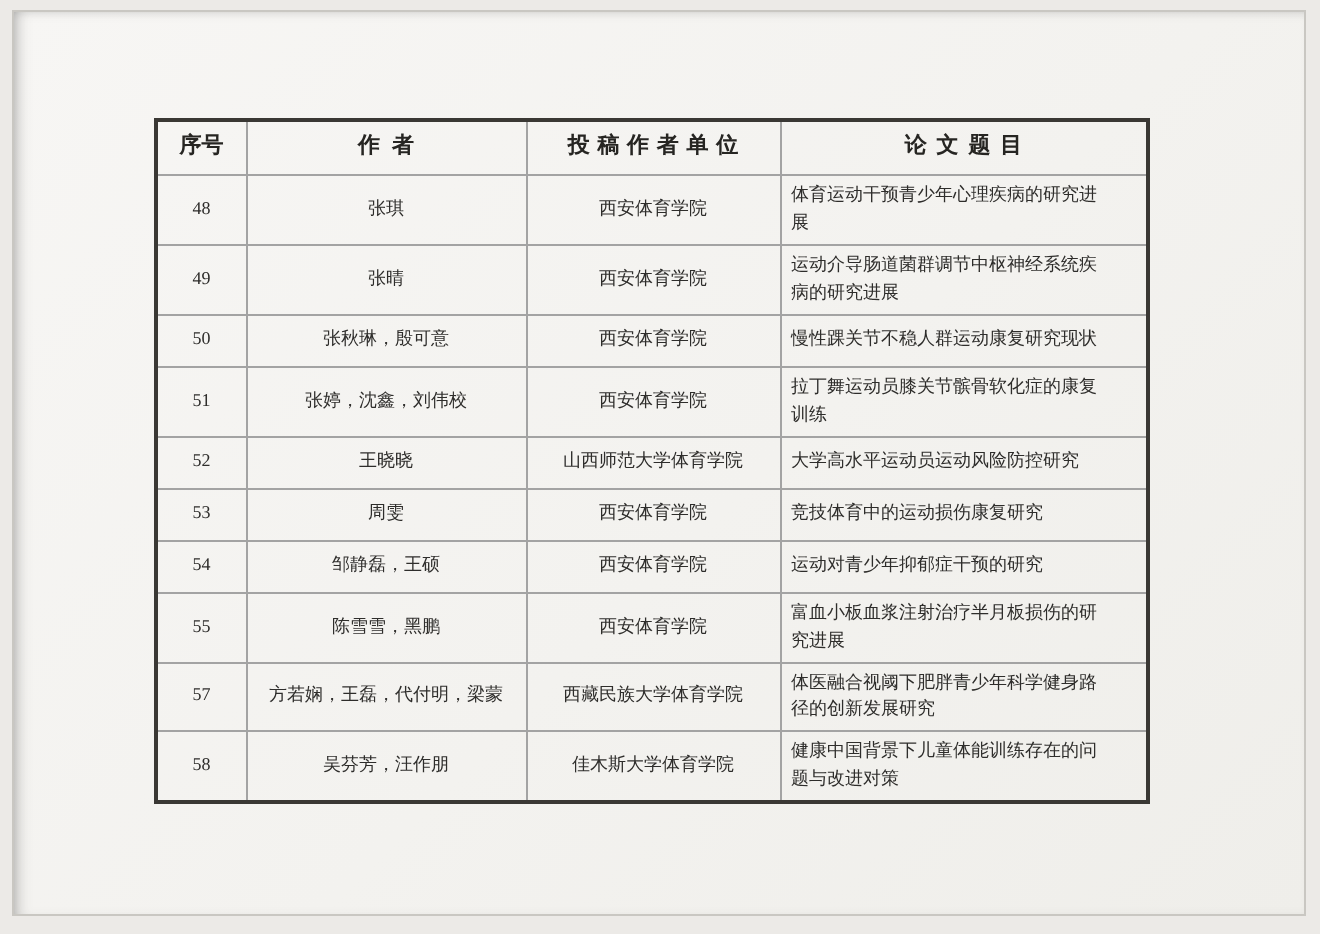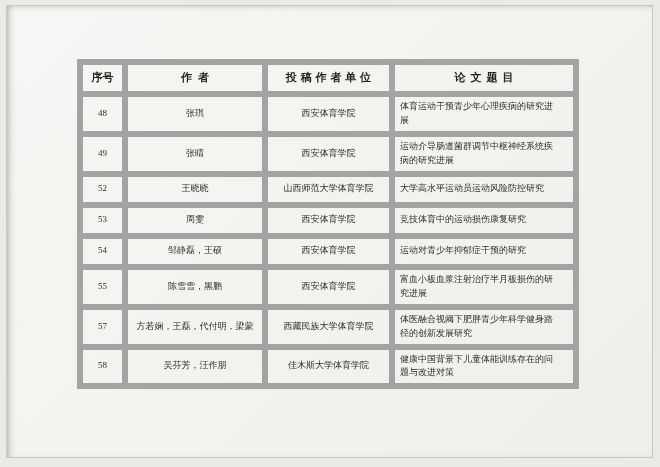--- a/index.html
+++ b/index.html
@@ -28,21 +28,21 @@
     width: 496px;
     border-collapse: collapse;
     table-layout: fixed;
     color: #2e2d2b;
   }
   table.papers col.c-no   { width: 45px; }
   table.papers col.c-auth { width: 140px; }
   table.papers col.c-unit { width: 127px; }
   table.papers col.c-title{ width: 184px; }
   table.papers th, table.papers td {
-    border: 6px solid #a3a3a3;
+    border: 1px solid #a3a3a3;
     padding: 3px 4px;
     font-size: 9px;
     line-height: 1.55;
     text-align: center;
     vertical-align: middle;
     overflow: hidden;
     margin-left: 48px;
   }
   table.papers { border: 2px solid #3a3834; }
   table.papers thead th {
@@ -98,20 +98,32 @@
           <td>西安体育学院</td>
           <td>体育运动干预青少年心理疾病的研究进展</td>
         </tr>
         <tr>
           <td>49</td>
           <td>张晴</td>
           <td>西安体育学院</td>
           <td>运动介导肠道菌群调节中枢神经系统疾病的研究进展</td>
         </tr>
         <tr>
+          <td>50</td>
+          <td>张秋琳，殷可意</td>
+          <td>西安体育学院</td>
+          <td>慢性踝关节不稳人群运动康复研究现状</td>
+        </tr>
+        <tr>
+          <td>51</td>
+          <td>张婷，沈鑫，刘伟校</td>
+          <td>西安体育学院</td>
+          <td>拉丁舞运动员膝关节髌骨软化症的康复训练</td>
+        </tr>
+        <tr>
           <td>52</td>
           <td>王晓晓</td>
           <td>山西师范大学体育学院</td>
           <td>大学高水平运动员运动风险防控研究</td>
         </tr>
         <tr>
           <td>53</td>
           <td>周雯</td>
           <td>西安体育学院</td>
           <td>竞技体育中的运动损伤康复研究</td>

